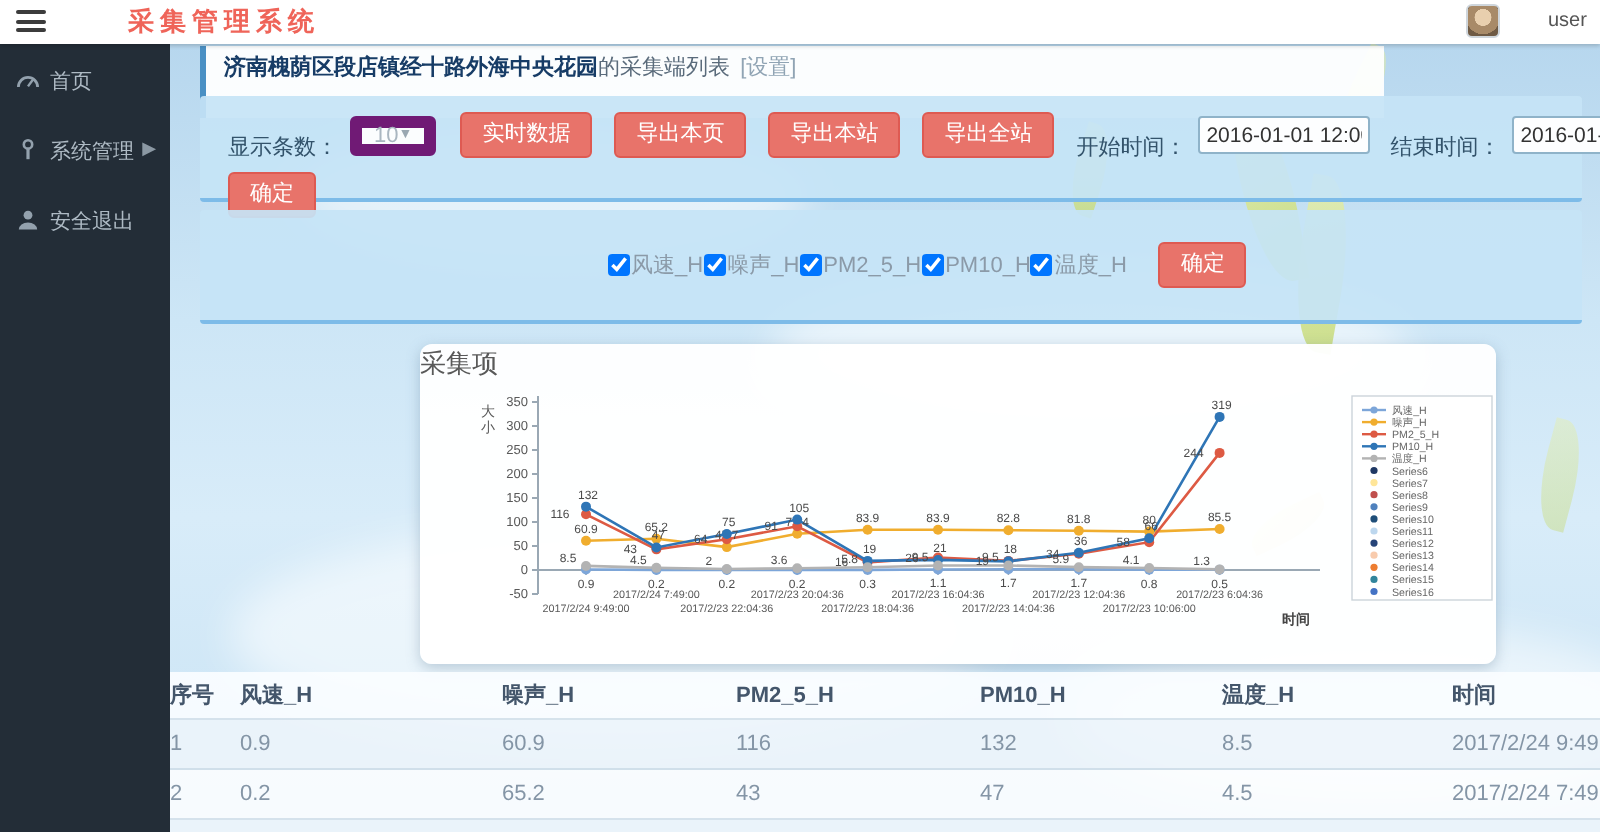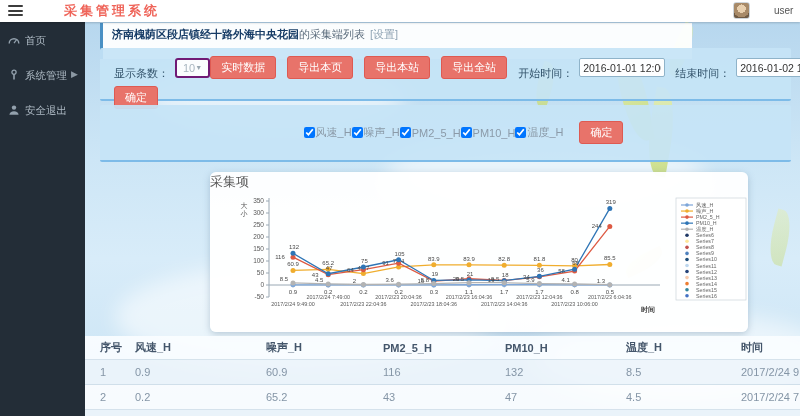--- a/index.html
+++ b/index.html
@@ -37,23 +37,23 @@
   .page-title b { color:#173c66; }
   .settings-link { color:#90a4b4; margin-left:2px; cursor:pointer; }
 
   
   .panel { position:absolute; left:15px; width:691px; background:rgba(198,228,246,.92);
     border-bottom:2px solid #7dbbe8; border-radius:2px; }
   .panel-controls { top:26px; height:53px; }
   .panel-filters  { top:83px; height:57px; }
   .ctrl-row { display:flex; align-items:center; padding:6px 14px 0 14px; gap:0; }
   .ctrl-label { font-size:11px; color:#33536b; margin-right:6px; white-space:nowrap;margin-top:12px; }
-  .select-box { width:62px; height:20px; background:#fbfdfe; border:2px solid #701a75; border-radius:3px;
+  .select-box { width:62px; height:20px; background:#fbfdfe; border:6px solid #701a75; border-radius:3px;
     display:flex; align-items:center; justify-content:space-between; padding:0 6px; color:#a9b6c0;
-    font-size:11px; cursor:pointer; }
+    font-size:11px; margin-right:12px; cursor:pointer; }
   .select-caret { font-size:7px; color:#9aa8b2; }
   .btn-red { background:#e8736a; border:1px solid #de5a52; color:#fff; font-size:11px; line-height:1;
     padding:5px 10px; border-radius:3px; margin-right:11px; cursor:pointer; white-space:nowrap;
     font-family:"Liberation Sans",sans-serif; }
   .dates { margin-left:auto; display:flex; align-items:center; }
   .date-input { width:86px; height:19px; border:1px solid #8fb3c9; border-radius:2px; background:#fdfeff;
     font-size:10.5px; color:#333; padding:0 3px; margin-right:10px; font-family:"Liberation Sans",sans-serif; }
   .ctrl-row2 { padding:5px 14px 0 14px; }
   .filter-row { display:flex; align-items:center; justify-content:center; height:100%; transform:translateX(18px); }
   .cb-item { display:flex; align-items:center; font-size:11px; color:#8b9aa8; }
@@ -62,21 +62,21 @@
 
   
   .chart-card { position:absolute; left:125px; top:150px; width:538px; height:160px;
     background:rgba(255,255,255,.96); border-radius:6px; box-shadow:0 2px 7px rgba(90,120,150,.35); }
   .chart-title { text-align:left; font-size:13px; color:#595959; padding-top:1px; }
   #chart-svg { position:absolute; left:0; top:24px; }
 
   
   .data-table { position:absolute; left:0; right:0; top:314px; }
   .t-row { display:grid; grid-template-columns:35px 131px 117px 122px 121px 115px 1fr;
-    padding-left:15px; align-items:center; height:25px; font-size:11px; color:#8495a6;
+    align-items:center; height:25px; font-size:11px; color:#8495a6;
     border-bottom:1px solid rgba(185,205,220,.55); white-space:nowrap; overflow:hidden; }
   .t-head { height:24px; font-weight:bold; color:#44566b; background:rgba(250,253,255,.92); }
   .t-row:nth-child(even){ background:rgba(238,245,250,.88); }
   .t-row:nth-child(odd):not(.t-head){ background:rgba(255,255,255,.85); }
 </style>
 </head>
 <body>
 
 <div id="app">
 

